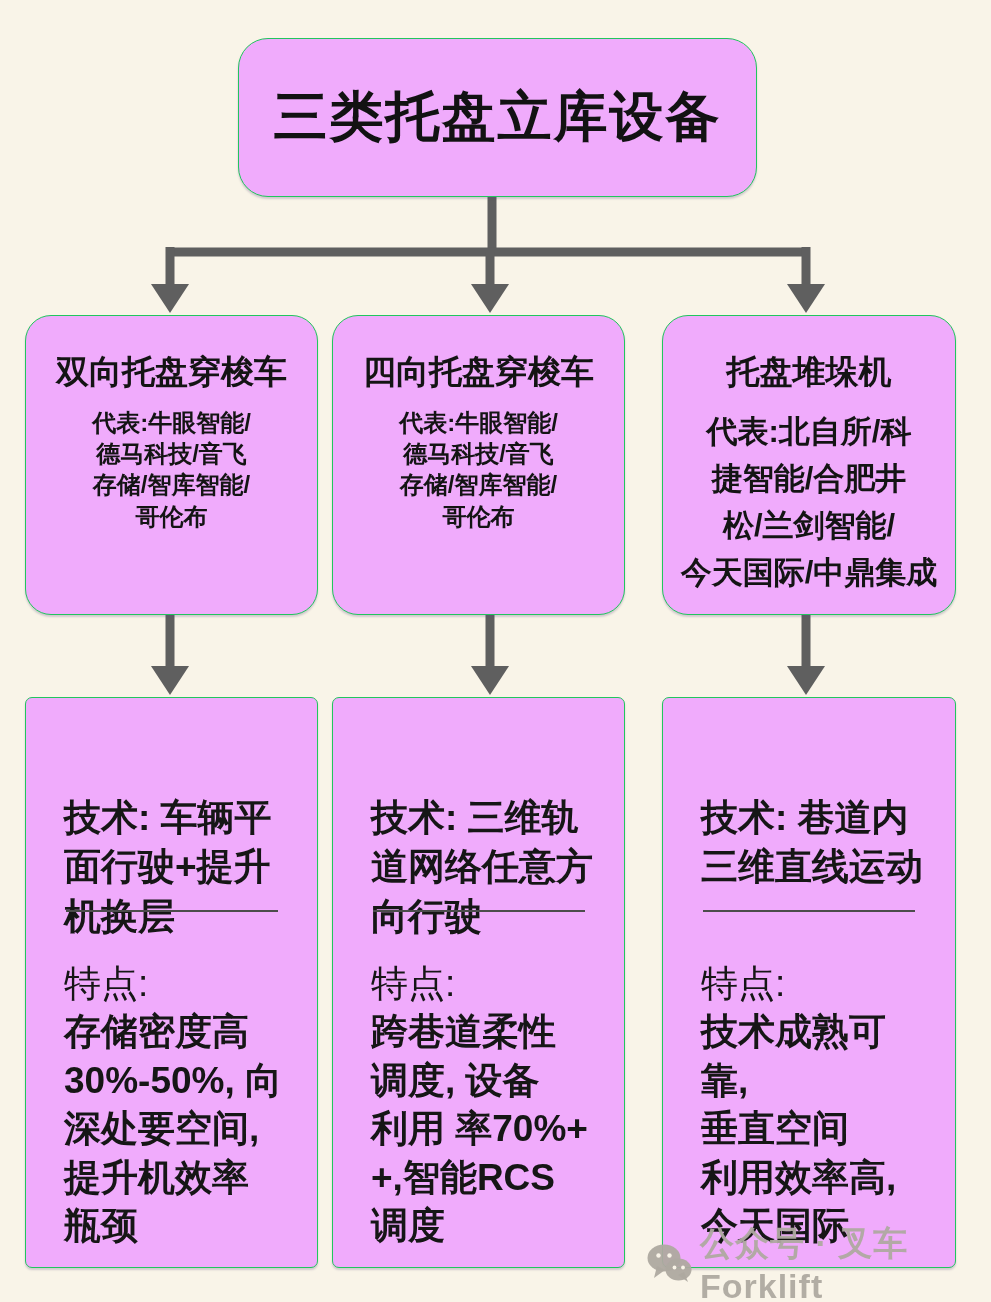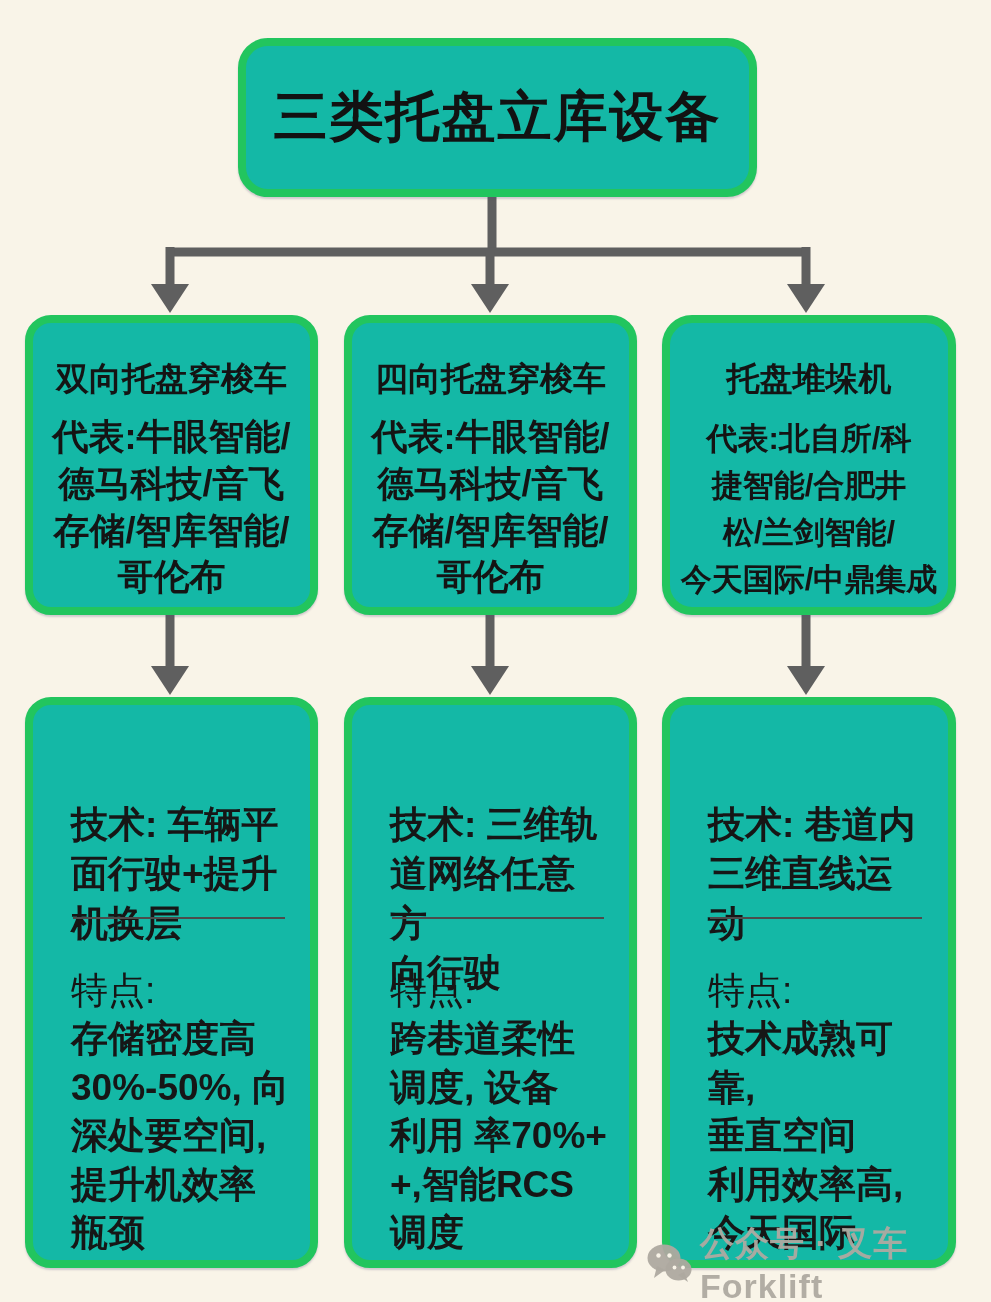--- a/index.html
+++ b/index.html
@@ -7,22 +7,22 @@
     position: relative;
     width: 991px;
     height: 1302px;
     background: #f9f4e8;
     font-family: "Liberation Sans", sans-serif;
     overflow: hidden;
     color: #161616;
   }
   .box {
     position: absolute;
-    background: #14b8a6;
-    border: 8px solid #22c55e;
+    background: #f0abfc;
+    border: 1px solid #22c55e;
     box-sizing: border-box;
     box-shadow: 0 2px 2px rgba(90,78,128,0.25);
   }
   
   .title-box {
     left: 238px; top: 38px; width: 519px; height: 159px;
     border-radius: 30px;
     display: flex; align-items: center; justify-content: center;
   }
   .title-text {
@@ -33,30 +33,30 @@
     position: absolute; left: 0; top: 0;
     width: 991px; height: 1302px;
     pointer-events: none;
   }
   
   .mid {
     top: 315px; height: 300px; border-radius: 26px;
     text-align: center; padding-top: 34px;
   }
   .col1 { left: 25px;  width: 293px; }
-  .col2 { left: 344px; width: 293px; }
-  .col3 { left: 662px; width: 294px; border-radius: 30px; }
+  .col2 { left: 332px; width: 293px; }
+  .col3 { left: 662px; width: 294px; }
   .mid-title { font-size: 33px; font-weight: 800; color: #141414; }
   .mid-body {
-    margin-top: 12px; font-size: 36px; font-weight: 600;
+    margin-top: 12px; font-size: 24px; font-weight: 600;
     line-height: 1.30; white-space: pre-line; color: #141414;
   }
   .col3 .mid-body { font-size: 31px; line-height: 1.52; margin-top: 13px; }
   
-  .bot { top: 697px; height: 571px; border-radius: 26px; }
+  .bot { top: 697px; height: 571px; border-radius: 7px; }
   .tech {
     position: absolute; top: 46px; left: 38px; right: 20px;
     font-size: 37px; font-weight: 600; line-height: 1.33;
     white-space: pre-line;
   }
   .lbl { font-weight: 800; }
   .divider {
     position: absolute; top: 212px; left: 40px;
     width: 212px; height: 2px; background: #4c4c4c;
   }

